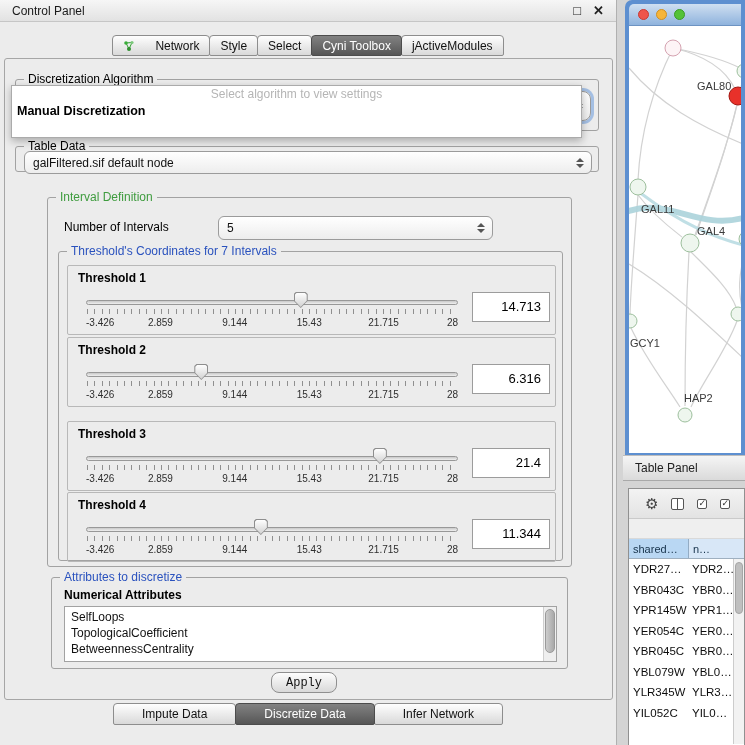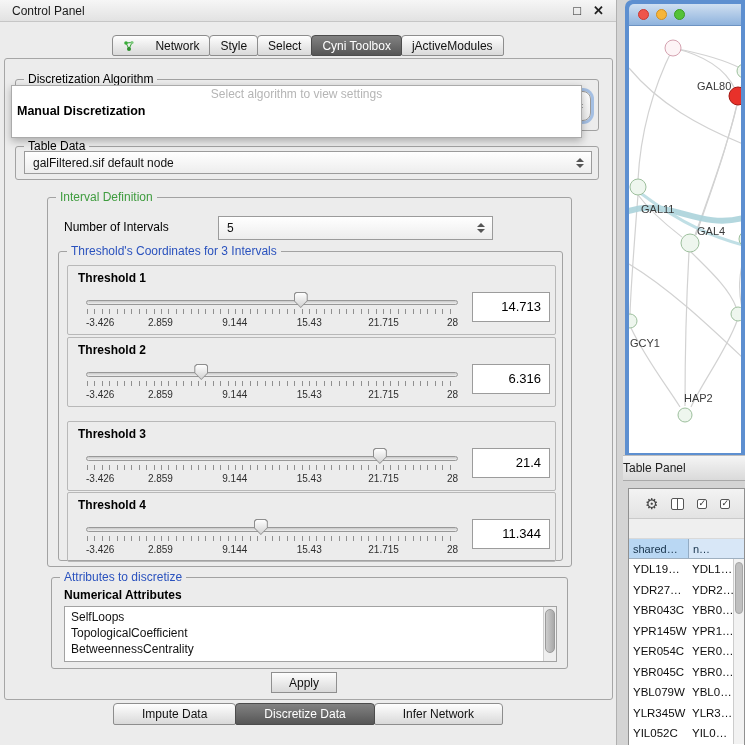--- a/index.html
+++ b/index.html
@@ -18,35 +18,35 @@
   .tab{display:flex;align-items:center;gap:20px;height:21px;padding:0 10px;font-size:12px;color:#111;background:linear-gradient(#fefefe,#d9d9d9);border:1px solid #8d8d8d;border-radius:4px 4px 2px 2px;cursor:pointer;white-space:nowrap}
   .tab+.tab{margin-left:-1px}
   .tab.selected{background:linear-gradient(#828282,#565656);color:#fff;border-color:#4c4c4c;position:relative;z-index:2}
 
   .cp-body{position:absolute;left:4px;top:58px;width:609px;height:642px;border:1px solid #a6a6a6;border-radius:3px;background:#ececec}
   .group{position:absolute;border:1px solid #a2a2a2;border-radius:3px}
   .group-title{position:absolute;top:-8px;left:8px;background:#ececec;padding:0 4px;font-size:12px;line-height:15px;white-space:nowrap;color:#000}
   .group-title.green{color:#3f9c3f}
   .group-title.blue{color:#2a52be}
 
-  .combo{position:absolute;background:linear-gradient(#ffffff,#ededed);border:1px solid #9b9b9b;border-radius:0;font-size:12px;color:#111;display:flex;align-items:center;padding:0 22px 0 8px;cursor:pointer}
+  .combo{position:absolute;background:linear-gradient(#ffffff,#ededed);border:1px solid #9b9b9b;border-radius:6px;font-size:12px;color:#111;display:flex;align-items:center;padding:0 22px 0 8px;cursor:pointer}
   .combo-text{overflow:hidden;white-space:nowrap}
   .combo-arrows{position:absolute;right:7px;top:50%;transform:translateY(-50%);display:flex;flex-direction:column;gap:2px}
   .combo-arrows i{display:block;width:0;height:0;border-left:4px solid transparent;border-right:4px solid transparent}
   .combo-arrows i.up{border-bottom:4px solid #555}
   .combo-arrows i.down{border-top:4px solid #555}
 
   .algo-group{left:10px;top:20px;width:584px;height:52px}
   .algo-combo{left:16px;top:32px;width:570px;height:30px;border-radius:8px;box-shadow:0 0 0 3px rgba(105,155,220,.55)}
   .dropdown-popup{position:absolute;left:6px;top:26px;width:571px;height:53px;background:#fff;border:1px solid #ababab;box-shadow:0 3px 8px rgba(0,0,0,.28);z-index:20}
   .popup-placeholder{text-align:center;color:#b5b5b5;font-size:12px;height:17px;line-height:17px;overflow:hidden}
   .popup-option{font-size:12.5px;height:17px;line-height:17px;padding-left:5px;color:#000;cursor:pointer;white-space:nowrap;overflow:hidden}
   .popup-option.bold{font-weight:700}
 
-  .tabledata-group{left:10px;top:87px;width:584px;height:34px}
+  .tabledata-group{left:10px;top:87px;width:584px;height:26px}
   .td-combo{left:8px;top:4px;width:568px;height:23px}
 
   .interval-group{left:42px;top:138px;width:525px;height:370px}
   .ni-label{position:absolute;left:16px;top:22px;font-weight:400;font-size:12px;color:#000}
   .ni-combo{left:170px;top:18px;width:275px;height:24px}
   .thresholds-group{left:10px;top:53px;width:505px;height:310px}
 
   .threshold-panel{position:absolute;left:8px;width:489px;height:70px;border:1px solid #b8b8b8;border-radius:2px}
   .tpn1{top:13px}.tpn2{top:85px}.tpn3{top:169px}.tpn4{top:240px}
   .threshold-label{position:absolute;left:10px;top:5px;font-size:12px;font-weight:700;color:#000}
@@ -61,36 +61,36 @@
   .sl5{left:auto;right:0;transform:none}
   .value-box{position:absolute;left:404px;top:26px;width:78px;height:30px;background:#fff;border:1px solid #9c9c9c;font-size:13px;text-align:right;line-height:28px;padding-right:8px;color:#000}
 
   .attrs-group{left:46px;top:518px;width:517px;height:92px}
   .attrs-label{position:absolute;left:12px;top:10px;font-size:12px;font-weight:700;color:#000}
   .attr-list{position:absolute;left:12px;top:28px;width:493px;height:56px;background:#fff;border:1px solid #a2a2a2;overflow:hidden;padding:2px 14px 0 6px}
   .attr-item{font-size:12px;line-height:16px;color:#111;white-space:nowrap}
   .list-scrollbar{position:absolute;right:0;top:0;bottom:0;width:13px;background:#efefef;border-left:1px solid #cfcfcf}
   .list-thumb{position:absolute;left:1px;top:2px;width:10px;height:44px;background:linear-gradient(90deg,#cdcdcd,#a9a9a9);border:1px solid #9a9a9a;border-radius:5px}
 
-  .apply-btn{position:absolute;left:266px;top:613px;width:66px;height:21px;font-family:Liberation Sans, sans-serif;font-size:12px;color:#111;background:linear-gradient(#fdfdfd,#d9d9d9);border:1px solid #8f8f8f;border-radius:0;cursor:pointer}
+  .apply-btn{position:absolute;left:266px;top:613px;width:66px;height:21px;font-family:Liberation Mono, monospace;font-size:12px;color:#111;background:linear-gradient(#fdfdfd,#d9d9d9);border:1px solid #8f8f8f;border-radius:8px;cursor:pointer}
 
   .cp-bottom-tabs{position:absolute;left:0;right:0;top:703px;height:26px;display:flex;justify-content:center;align-items:flex-start}
   .cp-bottom-tabs .tab{height:22px;padding:0 28px}
 
   
   .right-col{position:absolute;left:617px;top:0;width:128px;height:745px;background:#d4d4d4}
   .network-window{position:absolute;left:8px;top:0;width:120px;height:455px;background:#5d8fd0;border-radius:7px 0 0 0;padding:4px}
   .mac-titlebar{height:22px;background:linear-gradient(#cfdff1,#8fb3dd);border-radius:5px 0 0 0;display:flex;align-items:center;gap:7px;padding-left:9px;border-bottom:1px solid #6d93c2}
   .light{width:11px;height:11px;border-radius:50%;display:inline-block;cursor:pointer}
   .light.red{background:#ee544c;border:1px solid #c93a34}
   .light.yellow{background:#f6b53a;border:1px solid #cf8f24}
   .light.green{background:#54c238;border:1px solid #3b9c27}
   .net-canvas{height:427px;background:#fff;overflow:hidden}
 
-  .tp-header{position:absolute;left:6px;top:455px;width:122px;height:26px;background:linear-gradient(#f5f5f5,#dadada);border-top:1px solid #bdbdbd;border-bottom:1px solid #a9a9a9;display:flex;align-items:center;font-size:12px;color:#222}
+  .tp-header{position:absolute;left:6px;top:455px;width:122px;height:26px;background:linear-gradient(#f5f5f5,#dadada);border-top:1px solid #bdbdbd;border-bottom:1px solid #a9a9a9;display:flex;align-items:center;padding-left:12px;font-size:12px;color:#222}
 
   .table-window{position:absolute;left:11px;top:488px;width:117px;height:257px;background:#fff;border:1px solid #909090;border-bottom:none;overflow:hidden}
   .tp-toolbar{height:30px;background:linear-gradient(#f3f3f3,#e3e3e3);border-bottom:1px solid #cacaca;display:flex;align-items:center;gap:13px;padding-left:16px}
   .tp-gear{font-size:15px;color:#444;line-height:1;cursor:pointer}
   .tp-columns{width:13px;height:12px;border:1px solid #555;border-radius:2px;position:relative;background:#fff;cursor:pointer}
   .tp-columns::before{content:"";position:absolute;left:5px;top:0;bottom:0;width:1px;background:#555}
   .tp-check{width:10px;height:10px;border:1px solid #555;border-radius:2px;position:relative;background:#fff;cursor:pointer}
   .tp-check::after{content:"✓";position:absolute;left:0;top:-2px;font-size:9px;color:#333}
   .tp-spacer{height:20px;background:#efefef;border-bottom:1px solid #d9d9d9}
   .tp-colhead{display:flex;height:20px;border-bottom:1px solid #9fb0c0;font-size:11px;color:#16324a}
@@ -174,21 +174,21 @@
         <span class="ni-label">Number of Intervals</span>
         <div class="combo ni-combo">
           <span class="combo-text">5</span>
           <span class="combo-arrows">
               <i class="up"></i>
               <i class="down"></i>
             </span>
         </div>
 
         <div class="group thresholds-group">
-          <span class="group-title blue">Threshold's Coordinates for 3 Intervals</span>
+          <span class="group-title blue">Threshold's Coordinates for 7 Intervals</span>
 
           <div class="threshold-panel tpn1">
             <div class="threshold-label">Threshold 1</div>
             <div class="slider">
               <div class="slider-track"></div>
               <div class="slider-thumb" style="left: 57.7197%;"></div>
               <div class="slider-ticks"></div>
               <div class="slider-labels">
                 <span class="sl sl0">-3.426</span>
                 <span class="sl sl1">2.859</span>
@@ -349,24 +349,20 @@
         <span class="tp-check"></span>
         <span class="tp-check"></span>
       </div>
       <div class="tp-spacer"></div>
       <div class="tp-colhead">
         <div class="col col1">shared…</div>
         <div class="col col2">n…</div>
       </div>
       <div class="tp-rows">
         <div class="trow">
-            <div class="c1">YDL19…</div>
-            <div class="c2">YDL1…</div>
-          </div>
-        <div class="trow">
             <div class="c1">YDR27…</div>
             <div class="c2">YDR2…</div>
           </div>
         <div class="trow">
             <div class="c1">YBR043C</div>
             <div class="c2">YBR0…</div>
           </div>
         <div class="trow">
             <div class="c1">YPR145W</div>
             <div class="c2">YPR1…</div>

